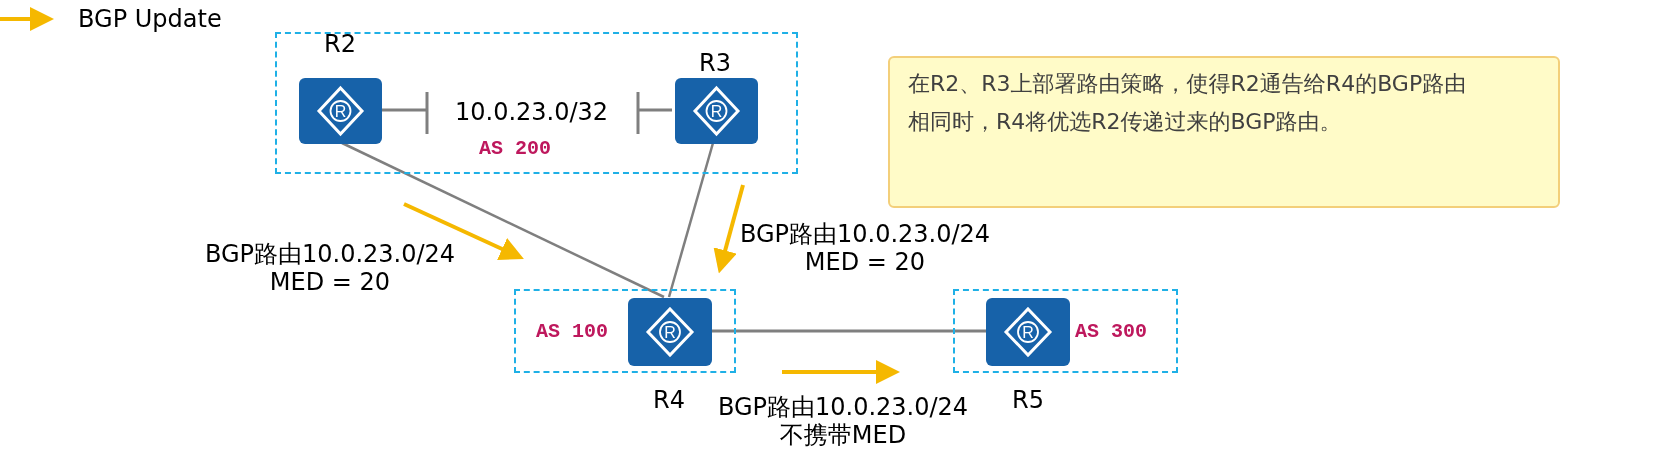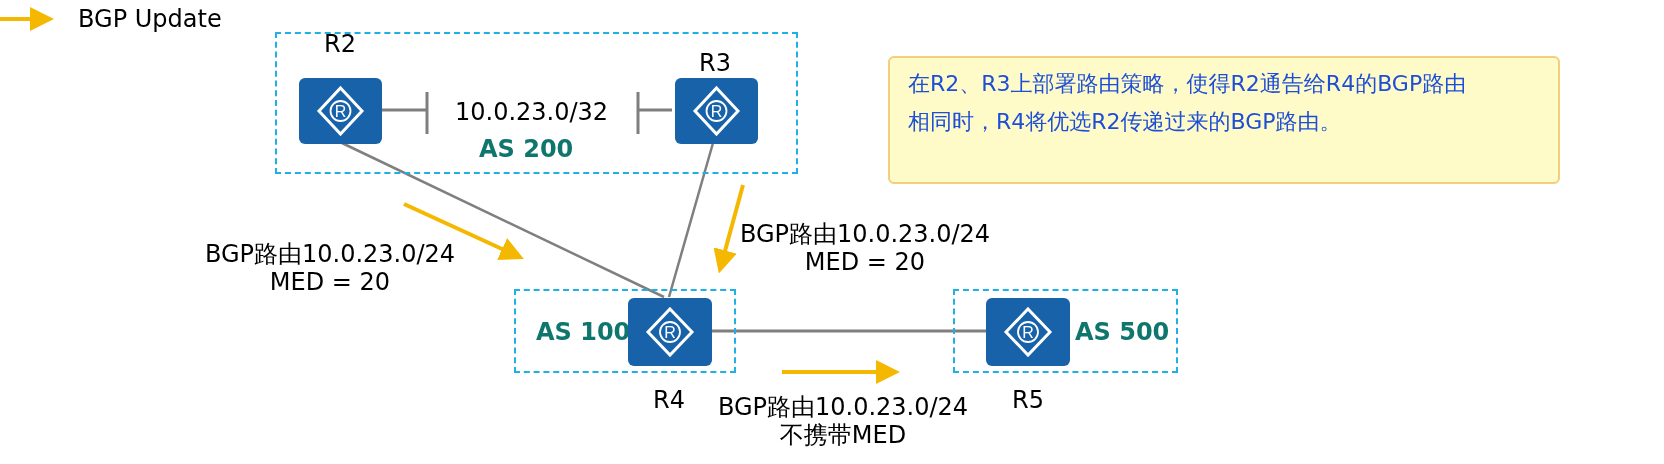--- a/index.html
+++ b/index.html
@@ -1,26 +1,26 @@
 <!DOCTYPE html>
 <html><head>
 <meta charset="utf-8">
 <style>
   html, body { margin:0; padding:0; background:#ffffff; }
   body { width:1664px; height:464px; position:relative; overflow:hidden;
          font-family:"DejaVu Sans","Liberation Sans",sans-serif; }
   svg.links { position:absolute; left:0; top:0; }
   .t { position:absolute; white-space:nowrap; color:#000; font-size:24px; line-height:28px; }
-  .as { position:absolute; color:#0f766e; font-weight:bold; font-size:24px; line-height:28px; white-space:nowrap; }
+  .as { position:absolute; color:#be185d; font-weight:bold; font-size:20px; line-height:28px; white-space:nowrap;font-family:Liberation Mono, monospace; }
   .asbox { position:absolute; border:2px dashed #1fb0e6; box-sizing:border-box; }
   .router { position:absolute; width:78px; height:62px; background:#1762a9; border-radius:6px; }
   .router svg { position:absolute; left:0; top:0; }
-  .note { position:absolute; left:888px; top:56px; width:672px; height:128px;
+  .note { position:absolute; left:888px; top:56px; width:672px; height:152px;
           background:#fffbc8; border:2px solid #f3cf7a; border-radius:6px; box-sizing:border-box;
-          color:#1d4ed8; font-size:22px; line-height:38px; padding:7px 12px 0 18px; }
+          color:#404040; font-size:22px; line-height:38px; padding:7px 12px 0 18px; }
   .note div { white-space:nowrap; }
   .lbl { position:absolute; text-align:center; font-size:24px; line-height:28px; color:#000; white-space:nowrap; }
 </style>
 </head>
 <body>
 
 <svg class="links" width="1664" height="464">
   <defs>
     <marker id="ah" markerWidth="6" markerHeight="6" refX="3" refY="3" orient="auto" markerUnits="strokeWidth">
       <path d="M0,0 L6,3 L0,6 z" fill="#f5b800"></path>
@@ -44,21 +44,21 @@
 </svg>
 
 <div class="t" style="left:78px; top:5px;">BGP Update</div>
 
 <div class="asbox" style="left:275px; top:32px; width:523px; height:142px;"></div>
 <div class="asbox" style="left:514px; top:289px; width:222px; height:84px;"></div>
 <div class="asbox" style="left:953px; top:289px; width:225px; height:84px;"></div>
 
 <div class="as" style="left:479px; top:135px;">AS 200</div>
 <div class="as" style="left:536px; top:318px;">AS 100</div>
-<div class="as" style="left:1075px; top:318px;">AS 500</div>
+<div class="as" style="left:1075px; top:318px;">AS 300</div>
 
 <div class="t" style="left:455px; top:98px;">10.0.23.0/32</div>
 
 <div class="router" style="left:299px; top:78px; width:83px; height:66px;">
   <svg width="83" height="66">
     <polygon points="41.5,10 63,33 41.5,56 20,33" fill="none" stroke="#fff" stroke-width="3"></polygon>
     <circle cx="41.5" cy="33" r="10" fill="none" stroke="#fff" stroke-width="1.8"></circle>
     <text x="41.5" y="39" text-anchor="middle" fill="#fff" font-size="16" font-family="Liberation Sans, sans-serif">R</text>
   </svg>
 </div>

